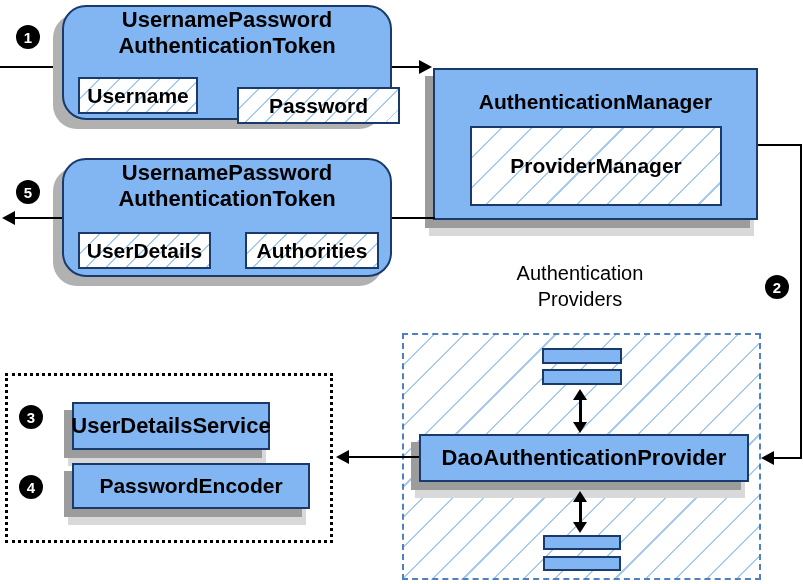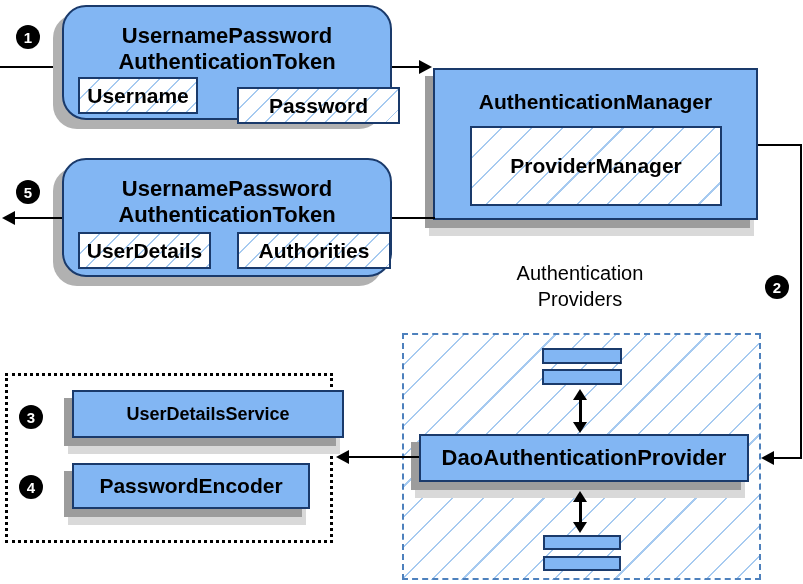--- a/index.html
+++ b/index.html
@@ -31,21 +31,21 @@
     position:absolute;width:24px;height:24px;border-radius:50%;
     background:#000;color:#fff;font-weight:bold;font-size:15px;
     display:flex;align-items:center;justify-content:center;line-height:1;
   }
   .hline{position:absolute;height:2px;background:#000;}
   .vline{position:absolute;width:2px;background:#000;}
   .arrow-right{position:absolute;width:0;height:0;border-top:7px solid transparent;border-bottom:7px solid transparent;border-left:13px solid #000;}
   .arrow-left{position:absolute;width:0;height:0;border-top:7px solid transparent;border-bottom:7px solid transparent;border-right:13px solid #000;}
   .arrow-up{position:absolute;width:0;height:0;border-left:7px solid transparent;border-right:7px solid transparent;border-bottom:11px solid #000;}
   .arrow-down{position:absolute;width:0;height:0;border-left:7px solid transparent;border-right:7px solid transparent;border-top:11px solid #000;}
-  .token-title{font-size:22px;line-height:26px;margin-top:16px;}
+  .token-title{font-size:22px;line-height:26px;}
   .bar{position:absolute;box-sizing:border-box;background:#82B6F3;border:2px solid #1A3A6B;}
   .plain-label{position:absolute;color:#000;font-weight:normal;text-align:center;}
 </style>
 </head>
 <body>
 
 <div id="canvas">
 
   <div class="hline" style="left:0;top:66;width:64px;top:66px;"></div>
   <div class="badge" style="left:16px;top:25px;">
@@ -86,21 +86,21 @@
   <div class="hline" style="left:390px;top:217px;width:45px;"></div>
 
   <div class="node rounded" style="left:62px;top:158px;width:330px;height:119px;">
     <div class="token-title">
       <div>UsernamePassword</div>
       <div>AuthenticationToken</div>
     </div>
     <div class="field hatch" style="left:14px;top:72px;width:133px;height:37px;">
       <span>UserDetails</span>
     </div>
-    <div class="field hatch" style="left:173px;top:72px;width:154px;height:37px;">
+    <div class="field hatch" style="left:181px;top:72px;width:134px;height:37px;">
       <span>Authorities</span>
     </div>
   </div>
 
   <div class="hline" style="left:13px;top:217px;width:49px;"></div>
   <div class="arrow-left" style="left:2px;top:211px;"></div>
   <div class="badge" style="left:16px;top:180px;">
       <span>5</span>
     </div>
 
@@ -130,21 +130,21 @@
   <div class="bar" style="left:543px;top:556px;width:78px;height:15px;"></div>
 
   <div class="hline" style="left:348px;top:456px;width:71px;"></div>
   <div class="arrow-left" style="left:336px;top:450px;"></div>
 
   <div style="position:absolute;left:5px;top:373px;width:328px;height:170px;box-sizing:border-box;border:3px dotted #000;"></div>
 
   <div class="badge" style="left:19px;top:405px;">
       <span>3</span>
     </div>
-  <div class="node rectshadow" style="left:72px;top:390px;width:272px;height:48px;display:flex;align-items:center;justify-content:center;font-size:18px;">
+  <div class="node rectshadow" style="left:72px;top:402px;width:198px;height:48px;display:flex;align-items:center;justify-content:center;font-size:22px;">
     <span>UserDetailsService</span>
   </div>
 
   <div class="badge" style="left:19px;top:475px;">
       <span>4</span>
     </div>
   <div class="node rectshadow" style="left:72px;top:463px;width:238px;height:46px;display:flex;align-items:center;justify-content:center;font-size:21px;">
     <span>PasswordEncoder</span>
   </div>
 

